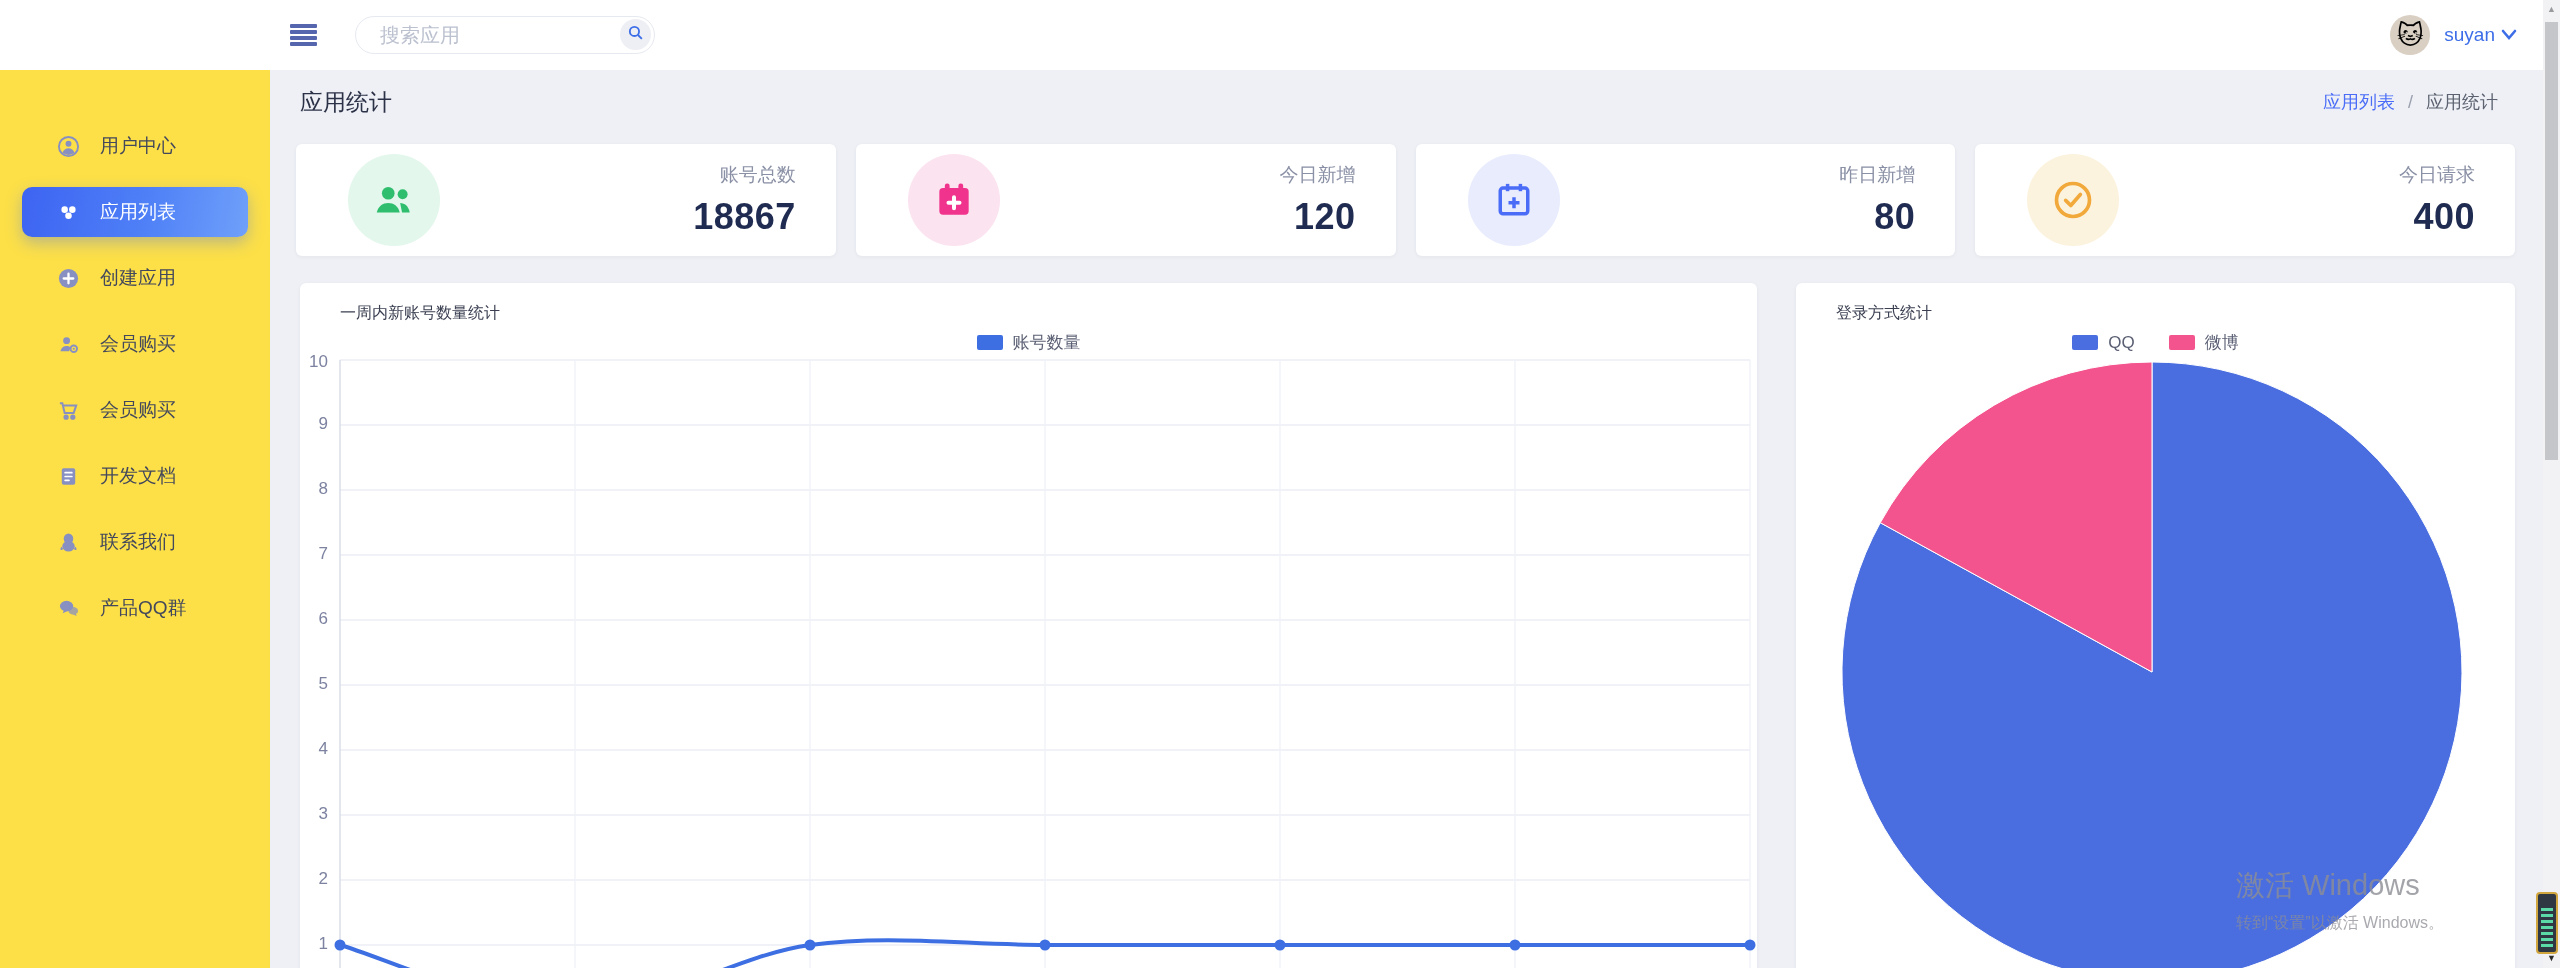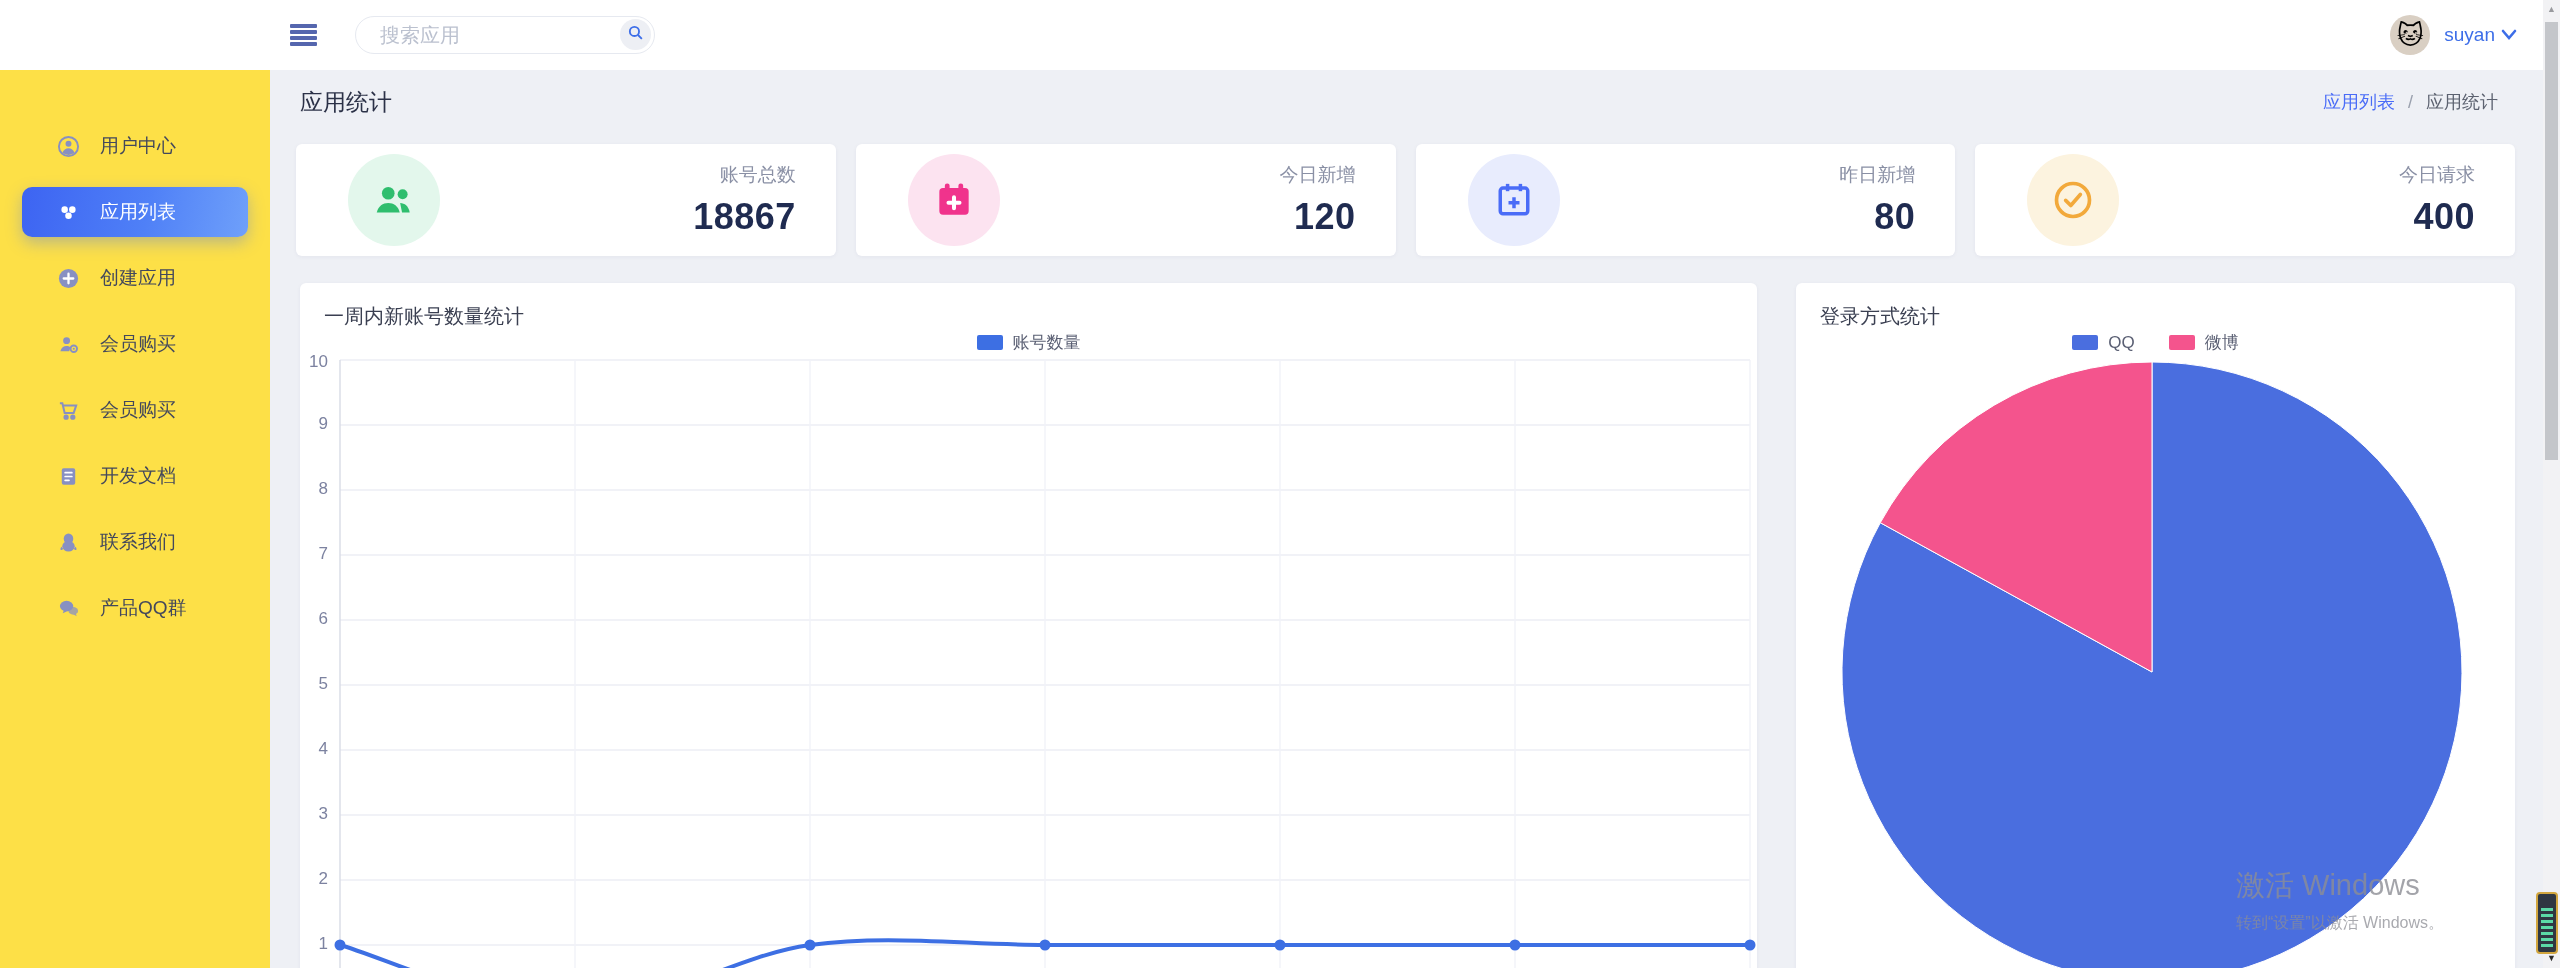--- a/index.html
+++ b/index.html
@@ -38,21 +38,21 @@
   .stat-card { flex:1; height:112px; background:#fff; border-radius:6px; box-shadow:0 1px 4px rgba(30,40,90,.05); display:flex; align-items:center; padding:0 40px 0 52px; }
   .stat-icon { width:92px; height:92px; border-radius:50%; display:flex; align-items:center; justify-content:center; }
   .stat-text { margin-left:auto; text-align:right; }
   .stat-label { font-size:19px; color:#8A90A5; margin-bottom:8px; }
   .stat-value { font-size:36px; font-weight:700; color:#1F2B50; letter-spacing:.5px; }
 
   .charts-row { display:flex; gap:39px; margin:27px 28px 0 30px; }
   .chart-card { background:#fff; border-radius:6px; box-shadow:0 1px 4px rgba(30,40,90,.05); position:relative; height:800px; overflow:hidden; }
   .line-card { width:1457px; }
   .pie-card { flex:1; }
-  .chart-title { position:absolute; left:24px; top:20px; font-size:20px; color:#3A3F51; font-weight:400; }
+  .chart-title { position:absolute; left:40px; top:20px; font-size:16px; color:#3A3F51; font-weight:400; }
   .legend { position:absolute; top:48px; left:0; right:0; display:flex; justify-content:center; gap:34px; }
   .legend-item { display:flex; align-items:center; gap:10px; font-size:17px; color:#5A5F73; cursor:pointer; }
   .swatch { width:26px; height:15px; border-radius:2px; display:inline-block; }
   .yaxis-labels { position:absolute; left:0; top:0; }
   .yaxis-labels div { position:absolute; width:28px; text-align:right; font-size:17px; color:#7C82A0; }
   .line-svg { position:absolute; left:30px; top:67px; }
   .pie-svg { position:absolute; left:0; top:0; }
 
   
   .watermark { position:absolute; left:2236px; top:866px; z-index:6; pointer-events:none; }

